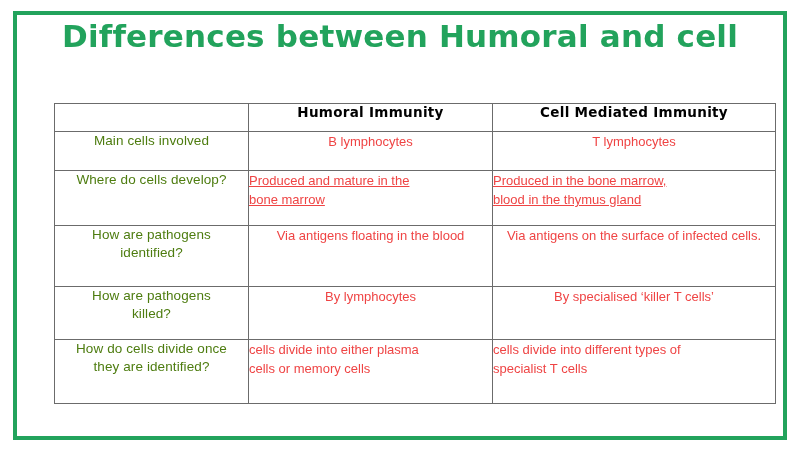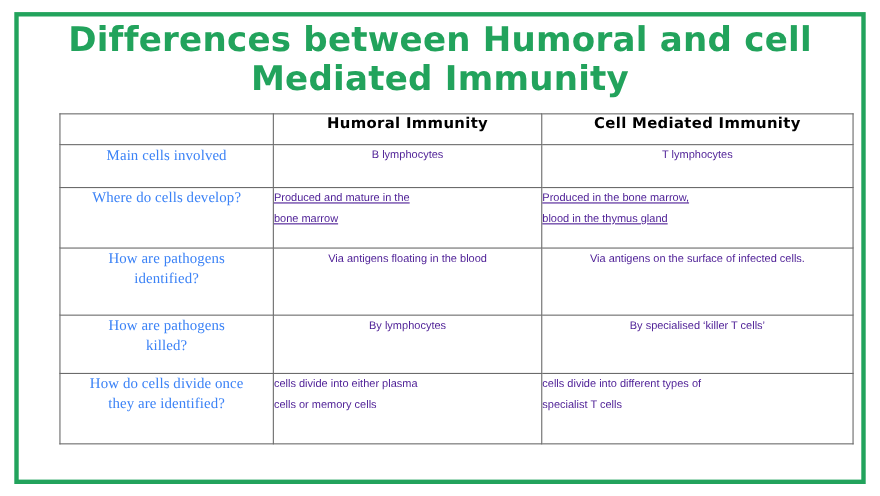--- a/index.html
+++ b/index.html
@@ -82,35 +82,35 @@
     font-size: 13.5px;
     color: #000000;
     vertical-align: middle;
     letter-spacing: 0.3px;
   }
   .hdr-blank { height: 27px; }
 
   
   .q-cell {
     text-align: center;
-    font-family: Liberation Serif, serif;
+    font-family: Liberation Sans, sans-serif;
     font-size: 13.5px;
-    color: #3b82f6;
+    color: #4d7c0f;
     padding-top: 8px;
     padding-left: 5px;
     padding-right: 5px;
     line-height: 18px;
     letter-spacing: 0.1px;
   }
 
   
   .a-cell {
     font-family: "Liberation Sans", sans-serif;
-    font-size: 10px;
-    color: #4c1d95;
+    font-size: 13px;
+    color: #ef4444;
     line-height: 19px;
     padding-left: 14px;
     padding-right: 12px;
   }
   .a-cell.center {
     text-align: center;
     padding-left: 8px;
     padding-right: 8px;
   }
   .a-cell.left {
@@ -135,21 +135,20 @@
 </style>
 </head>
 <body>
 
 <div id="slide">
 
   <div id="green-frame"></div>
 
   <div id="title">
     <span class="tline">Differences between Humoral and cell</span>
-    <span class="tline">Mediated Immunity</span>
   </div>
 
   <table id="comparison-table">
     <colgroup>
       <col class="c1">
       <col class="c2">
       <col class="c3">
     </colgroup>
     <thead>
       <tr>

